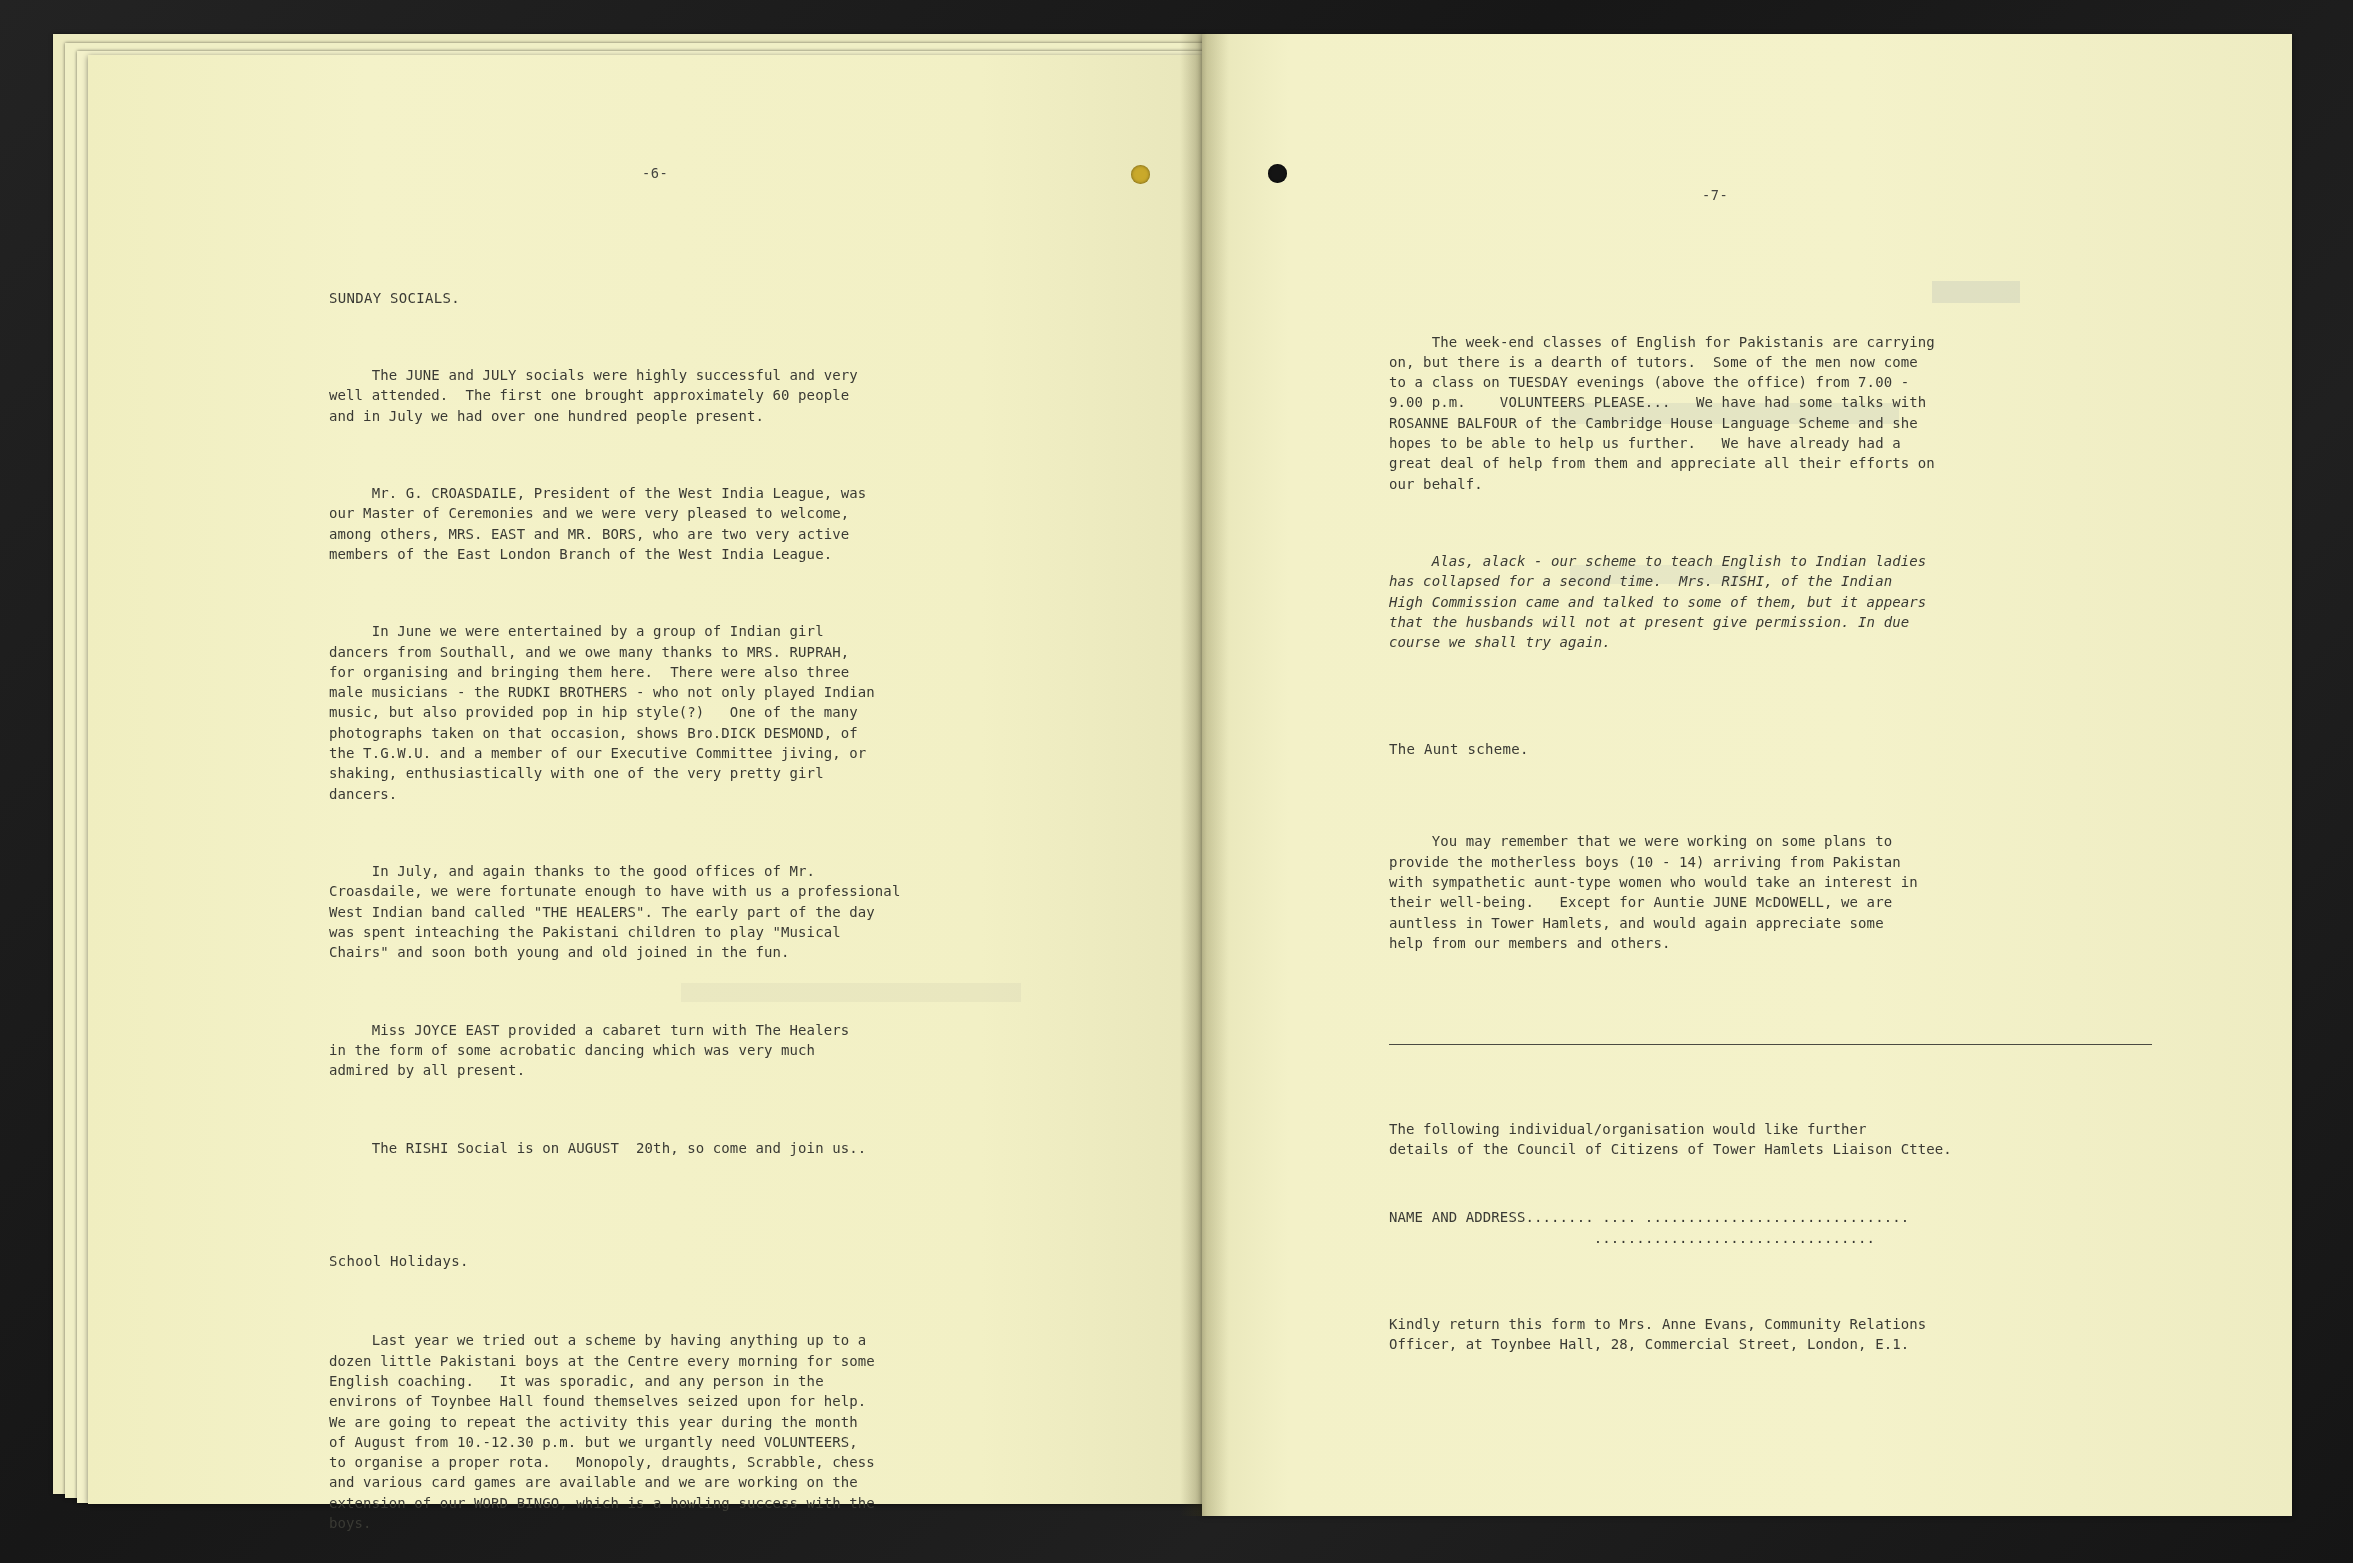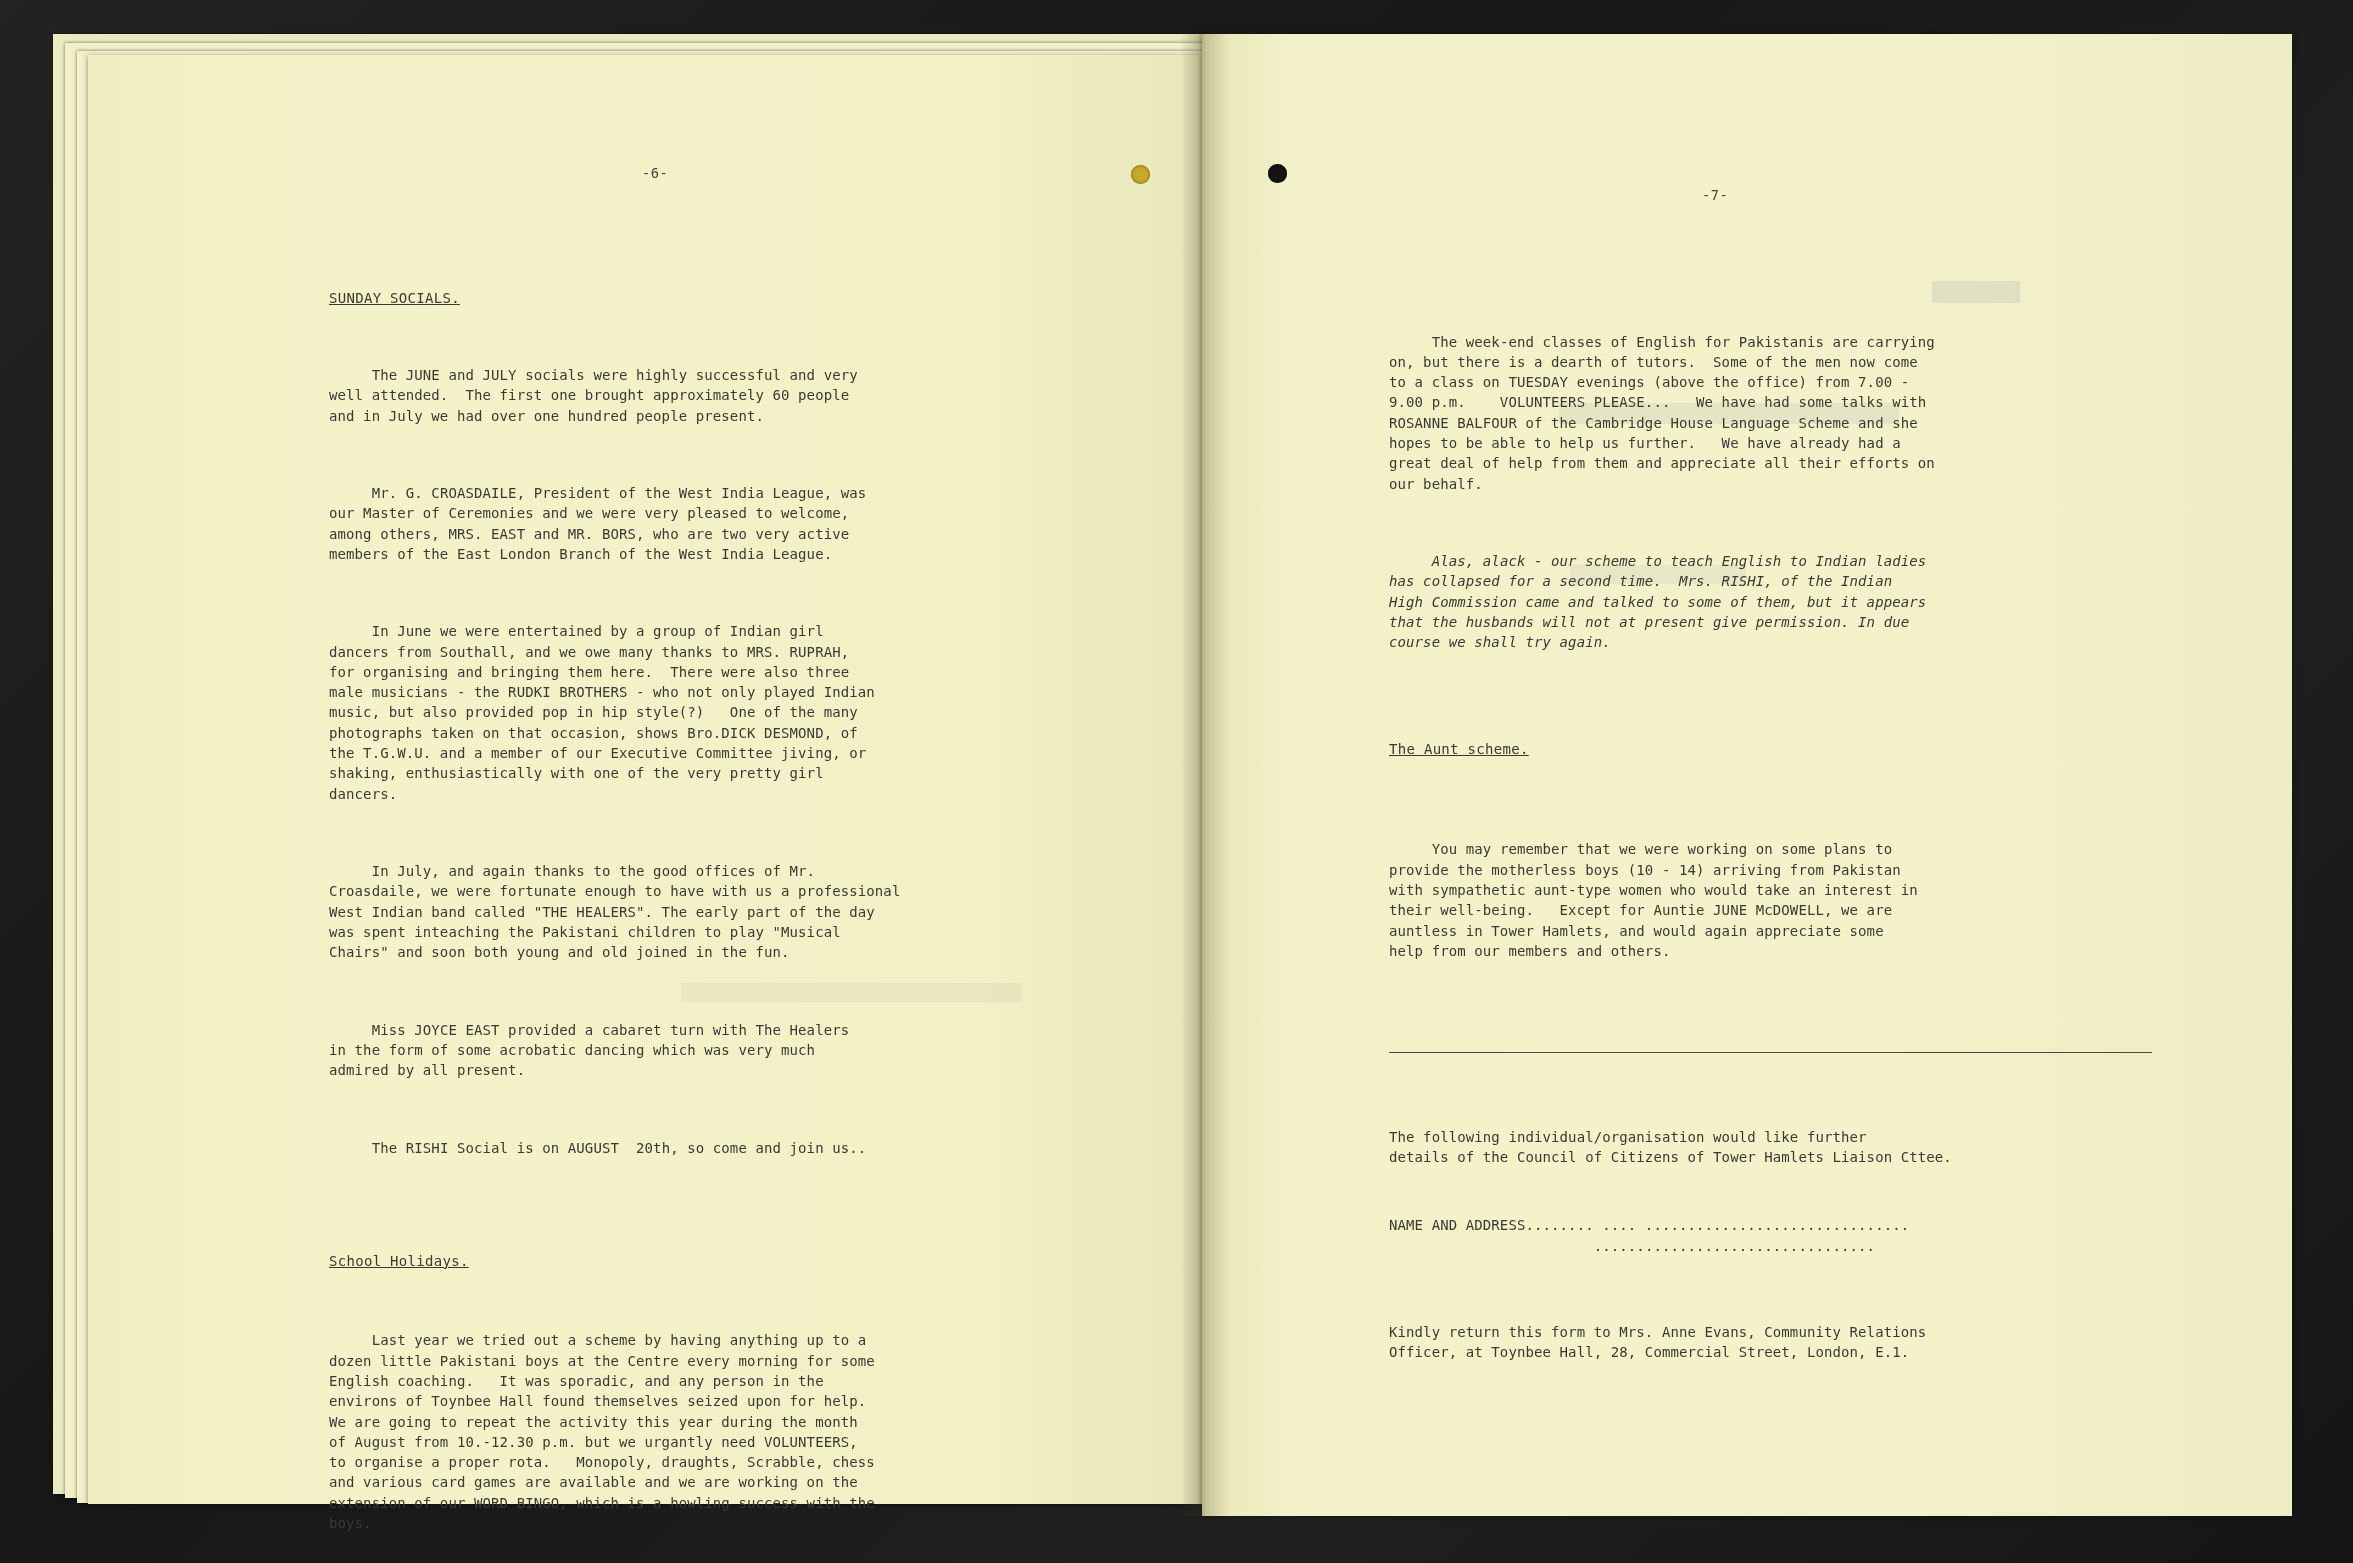--- a/index.html
+++ b/index.html
@@ -98,21 +98,20 @@
     letter-spacing: 0.1px;
     white-space: pre-wrap;
   }
   .folio {
     position: absolute;
     color: #444440;
     font-size: 13.7px;
     letter-spacing: 0.5px;
   }
   .heading {
-    text-decoration: underline;
     letter-spacing: 0.3px;
   }
   .para { margin: 0 0 16.5px 0; white-space: pre-wrap; }
 
   .col-left {
     left: 329px;
     top: 247px;
     width: 779px;
   }
   .col-right {
@@ -213,21 +212,21 @@
 ROSANNE BALFOUR of the Cambridge House Language Scheme and she
 hopes to be able to help us further.   We have already had a
 great deal of help from them and appreciate all their efforts on
 our behalf.</div>
   <div class="para" style="margin-bottom:26px;font-style:italic;">     Alas, alack - our scheme to teach English to Indian ladies
 has collapsed for a second time.  Mrs. RISHI, of the Indian
 High Commission came and talked to some of them, but it appears
 that the husbands will not at present give permission. In due
 course we shall try again.</div>
 
-  <div class="para heading" style="margin-bottom:39px;">The Aunt scheme.</div>
+  <div class="para heading" style="margin-bottom:31px;">The Aunt scheme.</div>
   <div class="para" style="margin-bottom:11px;">     You may remember that we were working on some plans to
 provide the motherless boys (10 - 14) arriving from Pakistan
 with sympathetic aunt-type women who would take an interest in
 their well-being.   Except for Auntie JUNE McDOWELL, we are
 auntless in Tower Hamlets, and would again appreciate some
 help from our members and others.</div>
 
   <hr class="rule">
 
   <div class="para" style="margin-bottom:7.7px;">The following individual/organisation would like further

